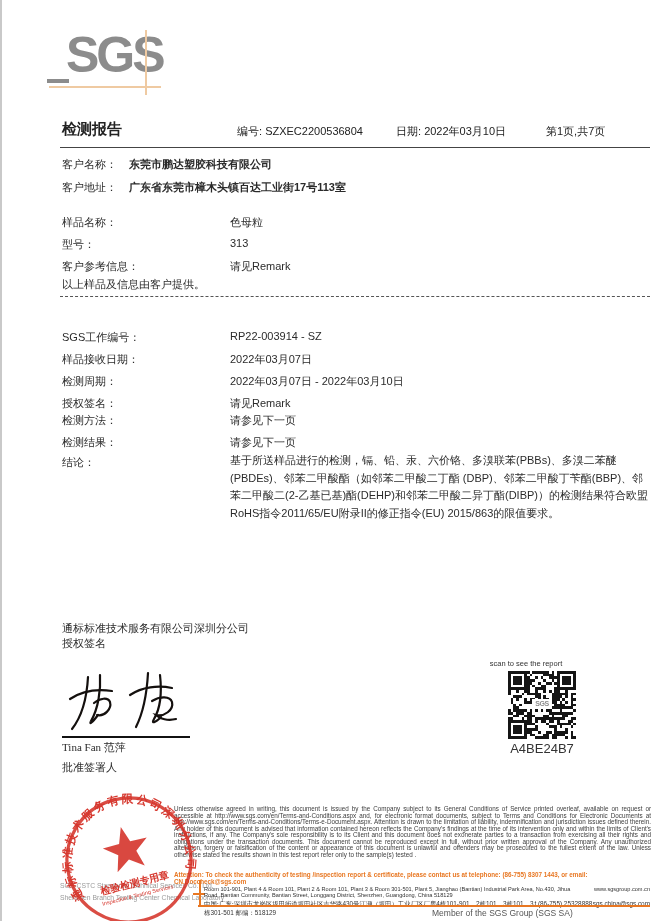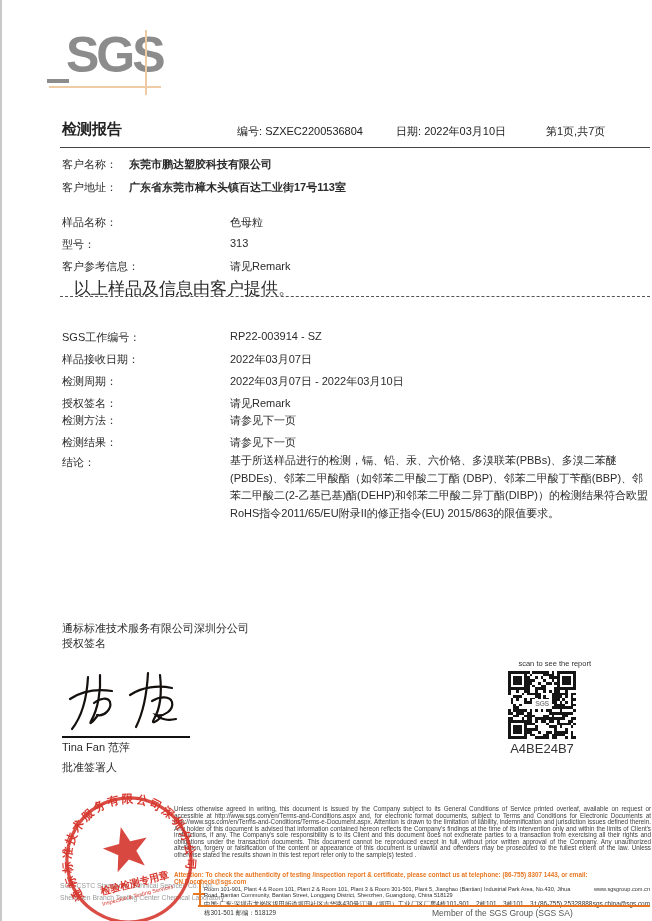--- a/index.html
+++ b/index.html
@@ -14,32 +14,32 @@
   .rule-peach-v{position:absolute;left:143px;top:30px;width:2px;height:65px;background:#efcaa2;}
   
   .title{position:absolute;left:60px;top:120px;font-size:15px;font-weight:bold;color:#222;}
   .hmeta{position:absolute;top:124px;font-size:11px;color:#222;}
   .header-rule{position:absolute;left:58px;top:147px;width:590px;height:1px;background:#444;}
   
   .row{position:absolute;left:0;width:652px;height:18px;font-size:11px;}
   .lbl{position:absolute;left:60px;white-space:nowrap;}
   .v1{position:absolute;left:127px;white-space:nowrap;font-weight:bold;}
   .v2{position:absolute;left:228px;white-space:nowrap;}
-  .note{position:absolute;left:72px;top:277px;font-size:17px;}
+  .note{position:absolute;left:60px;top:277px;font-size:11px;}
   .dashed{position:absolute;left:58px;top:296px;width:590px;border-top:1.5px dashed #555;}
   .conclusion{position:absolute;left:228px;top:452px;width:424px;font-size:11px;line-height:17.5px;}
   
   .sig-co{position:absolute;left:60px;top:621px;font-size:11px;}
   .sig-auth{position:absolute;left:60px;top:636px;font-size:11px;}
   .sig-svg{position:absolute;left:62px;top:665px;}
   .sig-line{position:absolute;left:60px;top:736px;width:128px;height:2px;background:#111;}
-  .sig-name{position:absolute;left:60px;top:740px;font-size:11px;}
+  .sig-name{position:absolute;left:60px;top:740px;font-size:11px;font-family:Liberation Serif, serif;}
   .sig-title{position:absolute;left:60px;top:760px;font-size:11px;text-align:right;}
   
-  .qr-caption{position:absolute;left:505px;top:659px;width:84px;text-align:right;font-size:7.5px;color:#333;}
+  .qr-caption{position:absolute;left:482px;top:659px;width:84px;text-align:center;font-size:7.5px;color:#333;}
   .qr{position:absolute;left:506px;top:671px;width:68px;height:68px;display:grid;
       grid-template-columns:repeat(25,1fr);grid-auto-rows:1fr;background:#fff;}
   .qr div{background:#fff;} .qr .qb{background:#151515;}
   .qr-logo{position:absolute;left:530px;top:699px;width:20px;height:10px;background:#fff;
            font-size:7px;font-weight:bold;color:#8c8c8c;text-align:center;line-height:10px;letter-spacing:-0.5px;}
   .qr-code-text{position:absolute;left:498px;top:741px;width:84px;text-align:center;font-size:13px;color:#333;}
   
   .legal{position:absolute;left:172px;top:806px;width:477px;font-size:6.3px;line-height:6.55px;
          color:#3c3c3c;text-align:justify;}
   .attention{position:absolute;left:172px;top:872px;width:477px;font-size:6.3px;line-height:6.6px;

